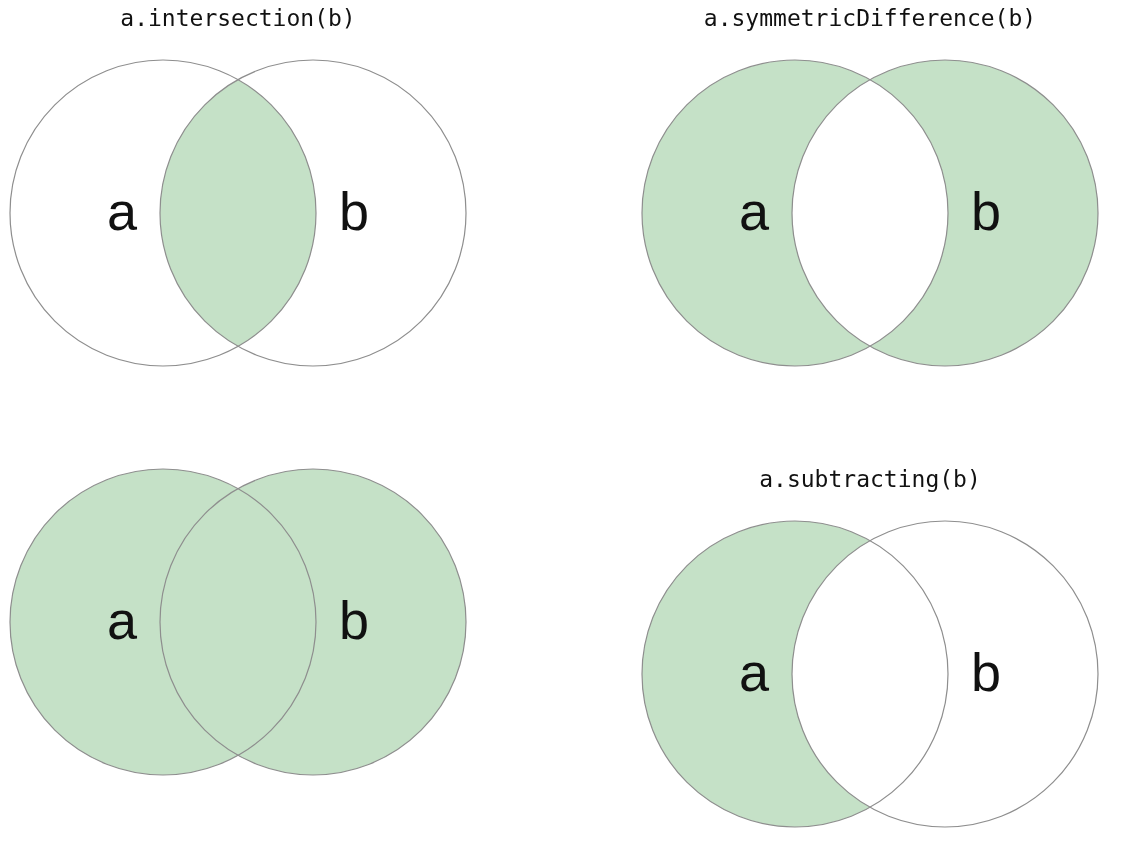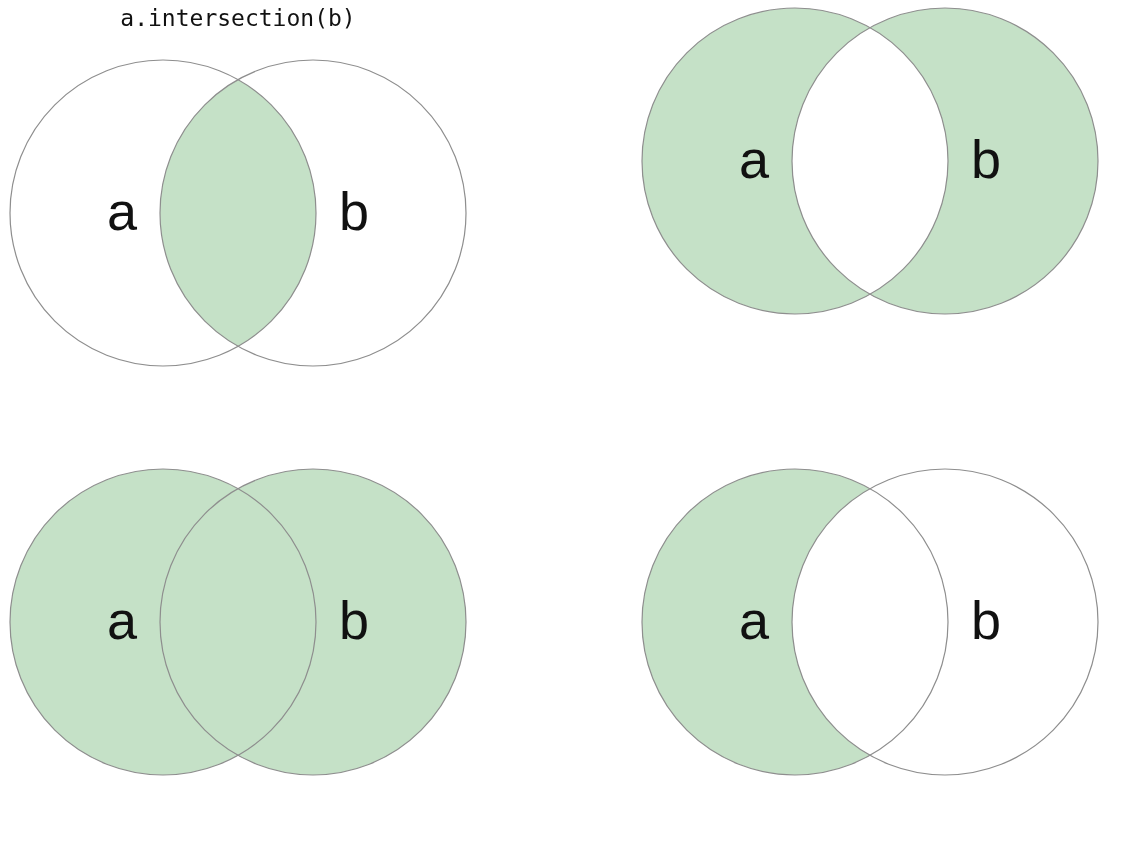--- a/index.html
+++ b/index.html
@@ -70,40 +70,42 @@
         <circle class="shaded" cx="305" cy="157" r="153"></circle>
       </g>
       <circle class="outline" cx="155" cy="157" r="153"></circle>
       <circle class="outline" cx="305" cy="157" r="153"></circle>
       <text class="venn-label" x="114" y="174" text-anchor="middle">a</text>
       <text class="venn-label" x="346" y="174" text-anchor="middle">b</text>
     </svg>
   </figure>
 
   <figure class="venn-figure">
+    <div class="venn-title">a.symmetricDifference(b)</div>
     <svg class="venn-svg" width="460" height="315" viewBox="0 0 460 315">
       <path class="shaded" fill-rule="evenodd" d="M 155,4 A 153,153 0 1 0 155,310 A 153,153 0 1 0 155,4 Z M 305,4 A 153,153 0 1 0 305,310 A 153,153 0 1 0 305,4 Z"></path>
       <circle class="outline" cx="155" cy="157" r="153"></circle>
       <circle class="outline" cx="305" cy="157" r="153"></circle>
       <text class="venn-label" x="114" y="174" text-anchor="middle">a</text>
       <text class="venn-label" x="346" y="174" text-anchor="middle">b</text>
     </svg>
   </figure>
 
   <figure class="venn-figure">
     <svg class="venn-svg" width="460" height="315" viewBox="0 0 460 315">
       <path class="shaded" fill-rule="nonzero" d="M 155,4 A 153,153 0 1 0 155,310 A 153,153 0 1 0 155,4 Z M 305,4 A 153,153 0 1 0 305,310 A 153,153 0 1 0 305,4 Z"></path>
       <circle class="outline" cx="155" cy="157" r="153"></circle>
       <circle class="outline" cx="305" cy="157" r="153"></circle>
       <text class="venn-label" x="114" y="174" text-anchor="middle">a</text>
       <text class="venn-label" x="346" y="174" text-anchor="middle">b</text>
     </svg>
   </figure>
 
   <figure class="venn-figure">
+    <div class="venn-title">a.subtracting(b)</div>
     <svg class="venn-svg" width="460" height="315" viewBox="0 0 460 315">
       <defs>
         <mask id="mask-sub-3">
           <rect x="0" y="0" width="460" height="315" fill="#ffffff"></rect>
           <circle cx="305" cy="157" r="153" fill="#000000"></circle>
         </mask>
       </defs>
       <circle class="shaded" cx="155" cy="157" r="153" mask="url(#mask-sub-3)"></circle>
       <circle class="outline" cx="155" cy="157" r="153"></circle>
       <circle class="outline" cx="305" cy="157" r="153"></circle>

